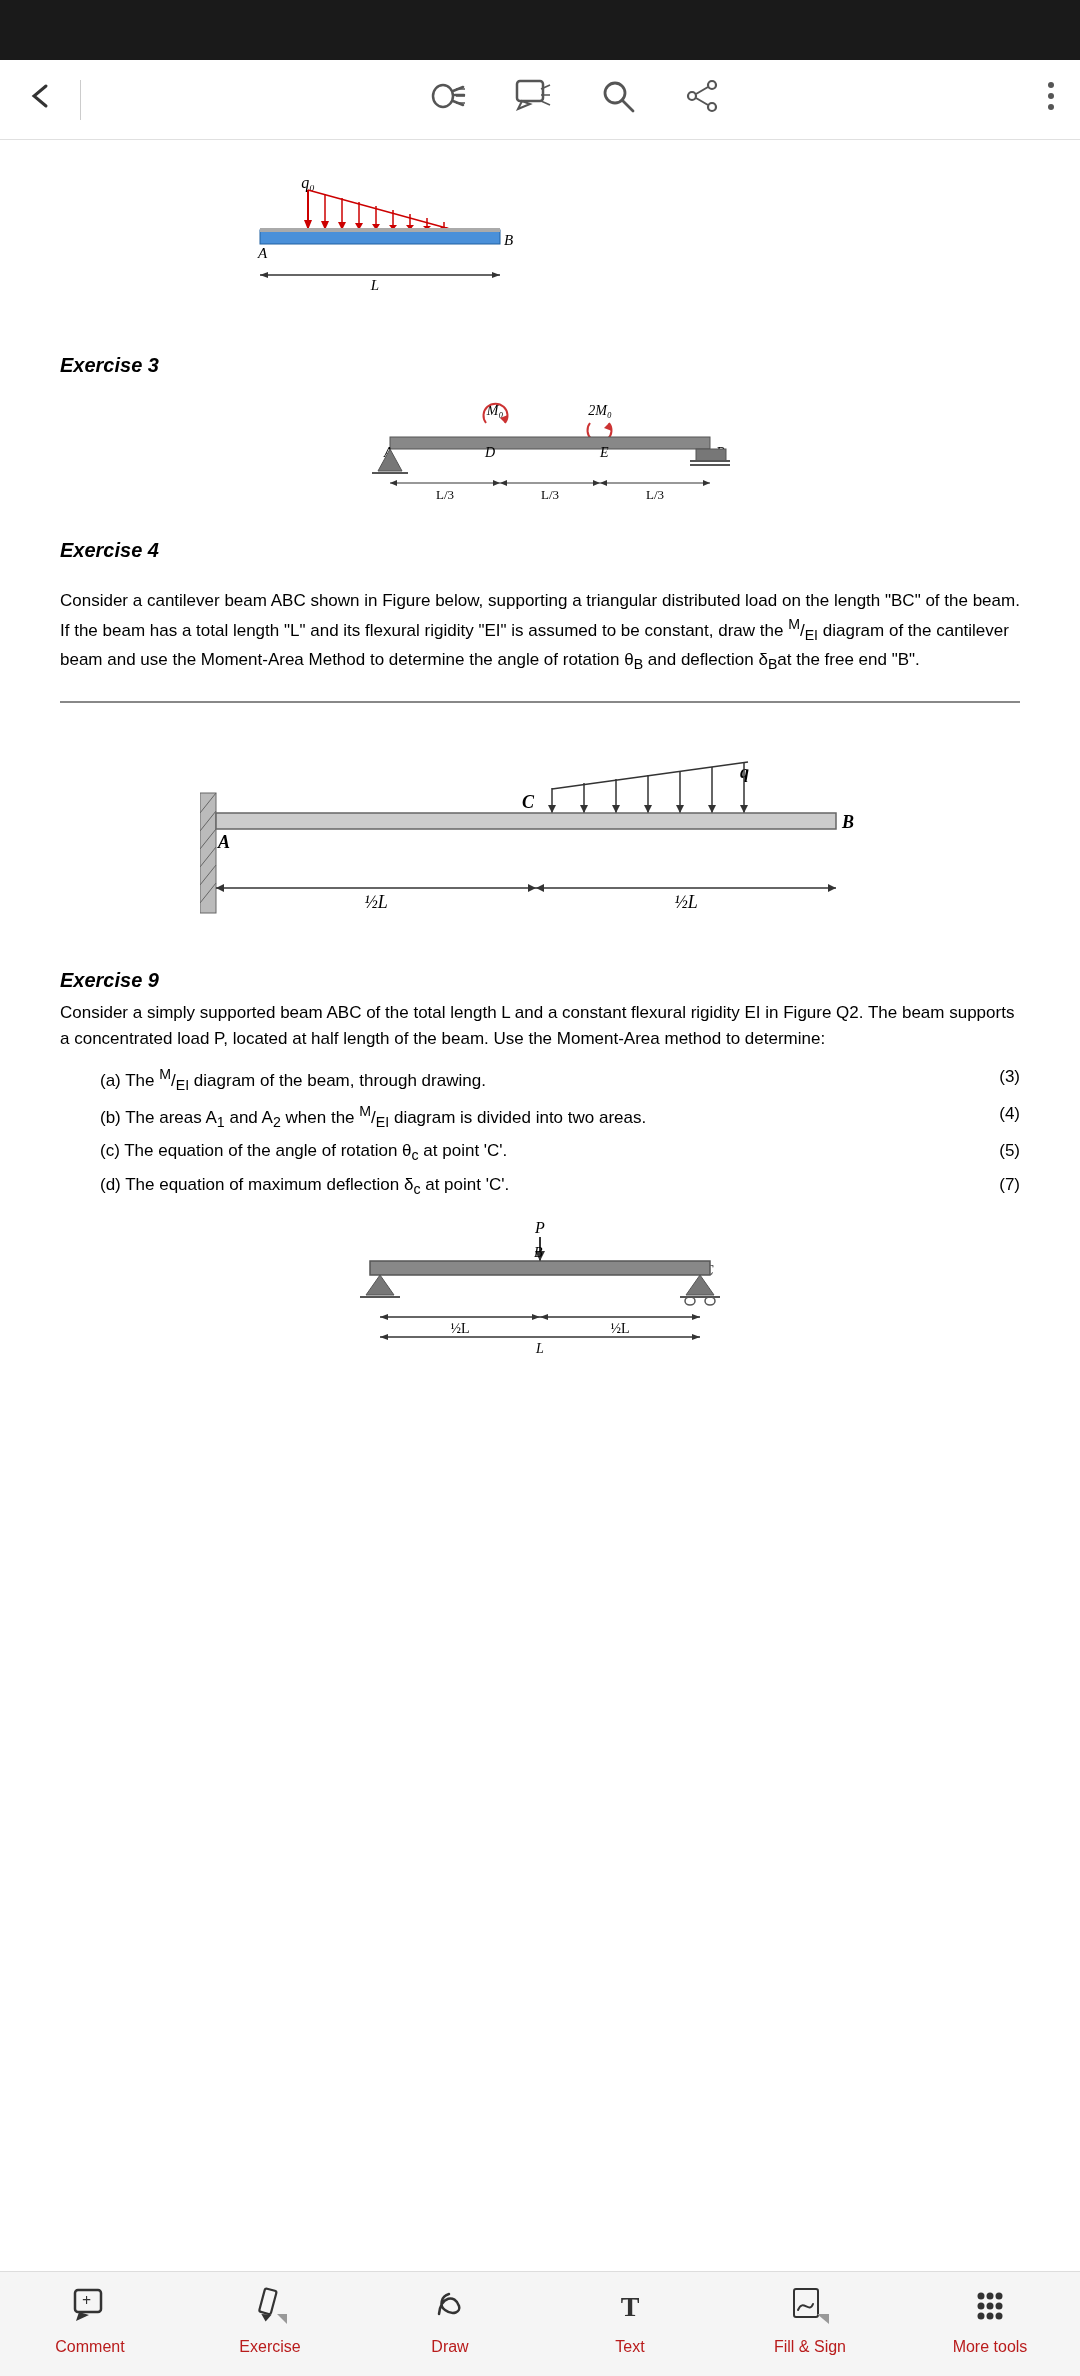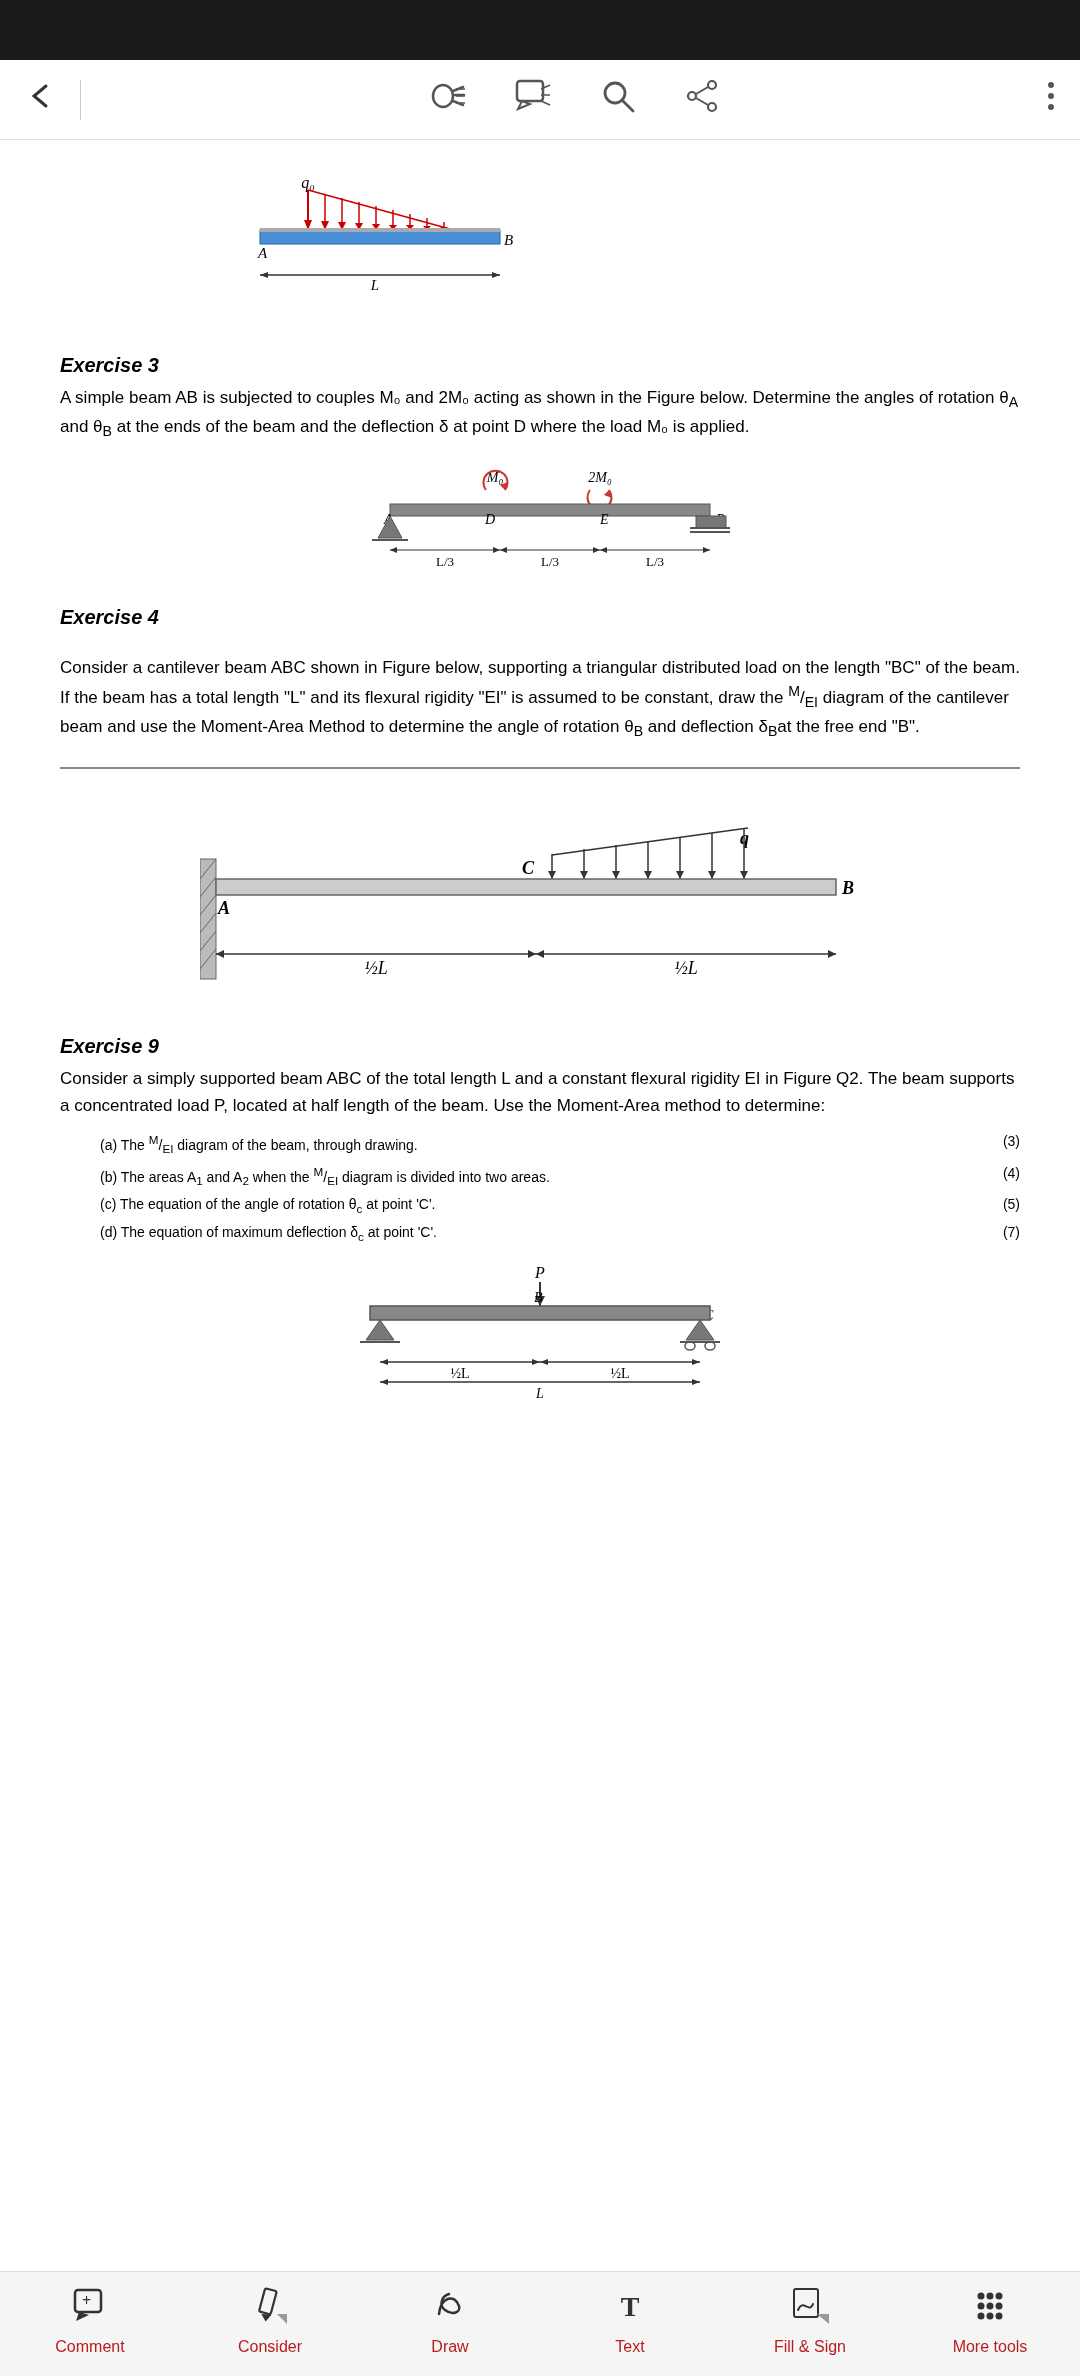--- a/index.html
+++ b/index.html
@@ -124,21 +124,21 @@
       position: relative;
     }
 
     
     .exercise5-list {
       margin-left: 40px;
       margin-top: 8px;
     }
     .exercise5-list .list-item {
       font-family: Arial, sans-serif;
-      font-size: 14px;
+      font-size: 17px;
       display: flex;
       justify-content: space-between;
       margin-bottom: 4px;
       line-height: 1.55;
     }
     .list-item-text { flex: 1; }
     .list-item-num { min-width: 40px; text-align: right; font-family: Arial,sans-serif; }
 
     
     .bottom-toolbar {
@@ -281,23 +281,20 @@
 
       <line x1="200" y1="105" x2="440" y2="105" stroke="#333" stroke-width="1.5"></line>
       <polygon points="200,105 208,102 208,108" fill="#333"></polygon>
       <polygon points="440,105 432,102 432,108" fill="#333"></polygon>
       <text x="315" y="120" font-size="15" font-style="italic" text-anchor="middle">L</text>
     </svg>
   </div>
 
   <div>
     <div class="exercise-title">Exercise 3</div>
-    <div class="exercise-text">
-      A simple beam AB is subjected to couples M₀ and 2M₀ acting as shown in the Figure below. Determine the angles of rotation θ<sub>A</sub> and θ<sub>B</sub> at the ends of the beam and the deflection δ at point D where the load M₀ is applied.
-    </div>
 
     <div class="diagram-center">
       <svg width="500" height="130" viewBox="0 0 500 130">
 
         <text x="205" y="22" font-size="14" text-anchor="middle" font-style="italic">M₀</text>
         <text x="310" y="22" font-size="14" text-anchor="middle" font-style="italic">2M₀</text>
 
         <path d="M 196 30 A 12 12 0 1 1 215 30" fill="none" stroke="#c33" stroke-width="2"></path>
         <polygon points="215,30 218,22 210,25" fill="#c33"></polygon>
         <path d="M 300 30 A 12 12 0 1 0 319 30" fill="none" stroke="#c33" stroke-width="2"></path>
@@ -478,21 +475,21 @@
   <div class="bottom-item">
     <div class="bottom-icon">
       <svg width="38" height="38" viewBox="0 0 38 38">
 
         <rect x="10" y="4" width="12" height="24" rx="2" fill="none" stroke="#333" stroke-width="2.2" transform="rotate(15,19,19)"></rect>
         <polygon points="13,30 19,36 23,28" fill="#333" transform="rotate(15,19,19)"></polygon>
 
         <polygon points="26,28 36,28 36,38" fill="#999"></polygon>
       </svg>
     </div>
-    <span class="bottom-label">Consider</span>
+    <span class="bottom-label">Exercise</span>
   </div>
 
   <div class="bottom-item">
     <div class="bottom-icon">
       <svg width="38" height="38" viewBox="0 0 38 38">
         <path d="M 8 28 C 10 10 24 8 28 20 C 30 26 22 30 14 24 C 8 20 10 10 18 8" fill="none" stroke="#333" stroke-width="2.5" stroke-linecap="round"></path>
       </svg>
     </div>
     <span class="bottom-label">Draw</span>
   </div>

